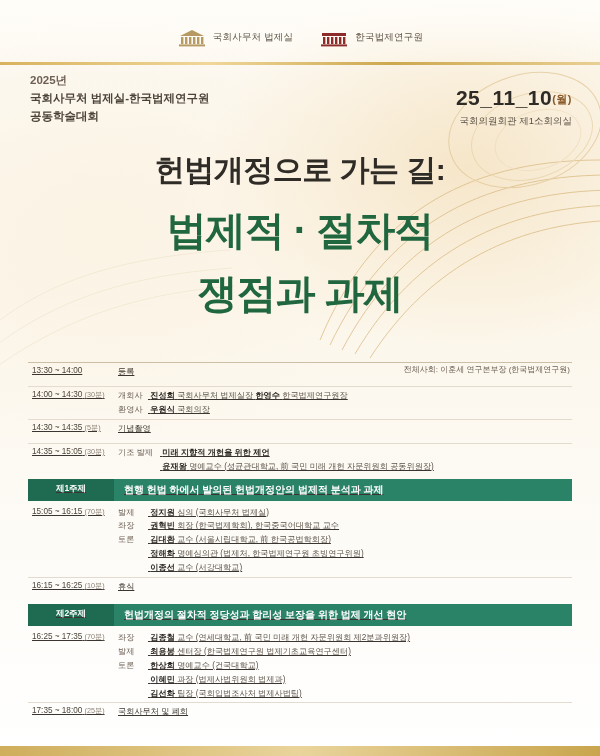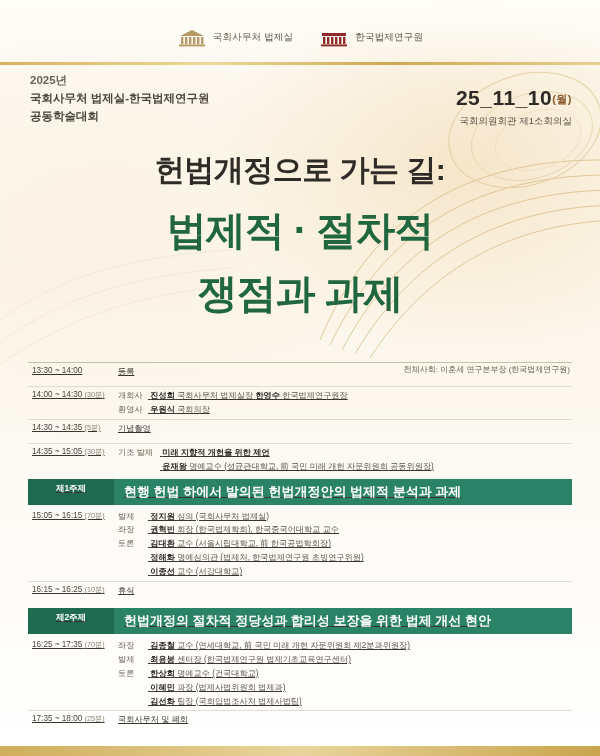--- a/index.html
+++ b/index.html
@@ -58,21 +58,21 @@
   .body{flex:1;color:#3c362f;line-height:1.45;}
   .body .lbl{display:inline-block;width:30px;color:#6d6156;}
   .body .nm{font-weight:bold;color:#2c2823;}
   .body .aff{color:#5b5349;}
   .p{margin:0 0 2px 0;}
   .p:last-child{margin-bottom:0;}
 
   .session{display:flex;margin-top:2px;}
   .session .tag{width:86px;flex:0 0 86px;background:#1f6b52;color:#fff;font-weight:bold;
     font-size:8.5px;padding:4px 0;text-align:center;}
-  .session .ttl{flex:1;background:#2a8267;color:#fff;font-weight:bold;font-size:13px;
+  .session .ttl{flex:1;background:#2a8267;color:#fff;font-weight:bold;font-size:10px;
     padding:4px 0 4px 10px;}
   .sessionwrap{margin:3px 0;}
 
   .foot{position:absolute;left:0;right:0;bottom:0;height:10px;
     background:linear-gradient(90deg,#cfae5c,#e9d49b,#c9a54d);}
 </style>
 </head>
 <body>
 
 <div class="poster">

